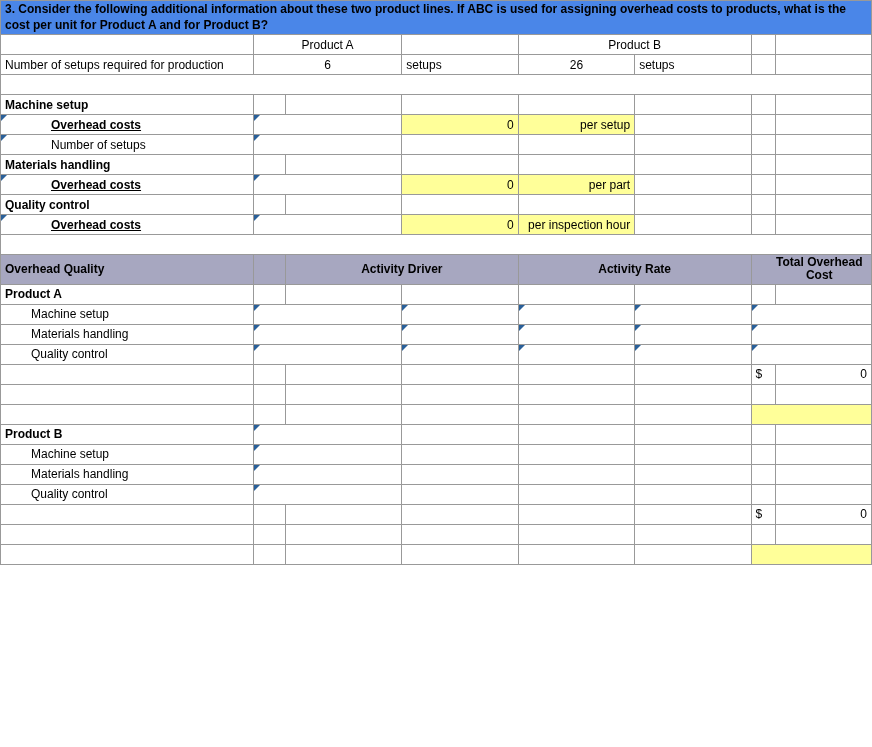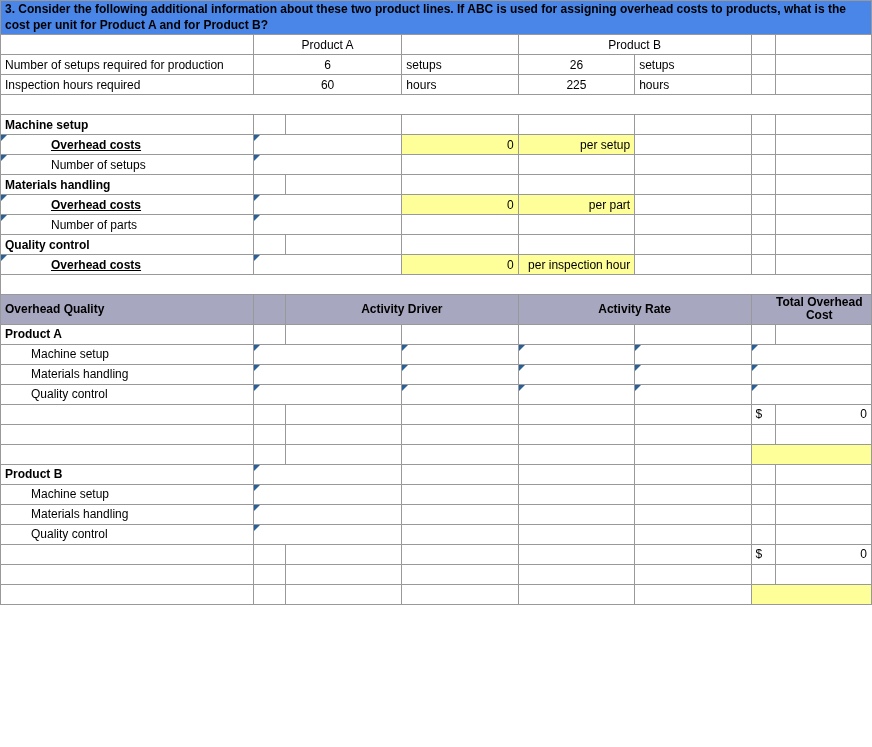--- a/index.html
+++ b/index.html
@@ -94,29 +94,20 @@
   <td>Number of setups required for production</td>
   <td colspan="2" class="center">6</td>
   <td>setups</td>
   <td class="center">26</td>
   <td>setups</td>
   <td></td>
   <td></td>
 </tr>
 
 
-<tr>
-  <td>Inspection hours required</td>
-  <td colspan="2" class="center">60</td>
-  <td>hours</td>
-  <td class="center">225</td>
-  <td>hours</td>
-  <td></td>
-  <td></td>
-</tr>
 
 <tr>
         <td colspan="8"></td>
       </tr>
 
 <tr>
   <td class="bold">Machine setup</td>
   <td></td>
         <td></td>
         <td></td>
@@ -153,29 +144,20 @@
         <td></td>
         <td></td>
         <td></td>
 </tr>
 <tr>
   <td class="marker indent2 underline">Overhead costs</td>
   <td colspan="2" class="marker"></td>
   <td class="yellow right">0</td>
   <td class="yellow">per part</td>
   <td></td>
-        <td></td>
-        <td></td>
-</tr>
-<tr>
-  <td class="marker indent2">Number of parts</td>
-  <td colspan="2" class="marker"></td>
-  <td></td>
-        <td></td>
-        <td></td>
         <td></td>
         <td></td>
 </tr>
 
 <tr>
   <td class="bold">Quality control</td>
   <td></td>
         <td></td>
         <td></td>
         <td></td>

